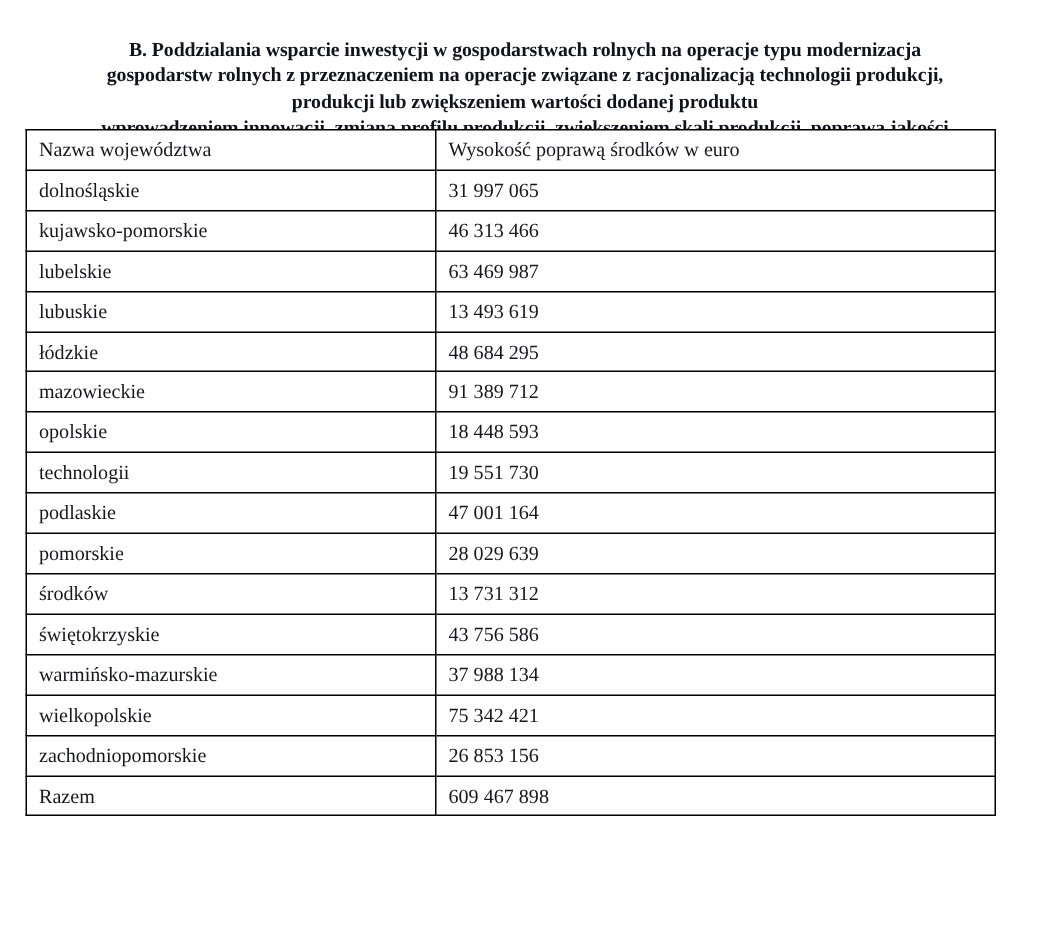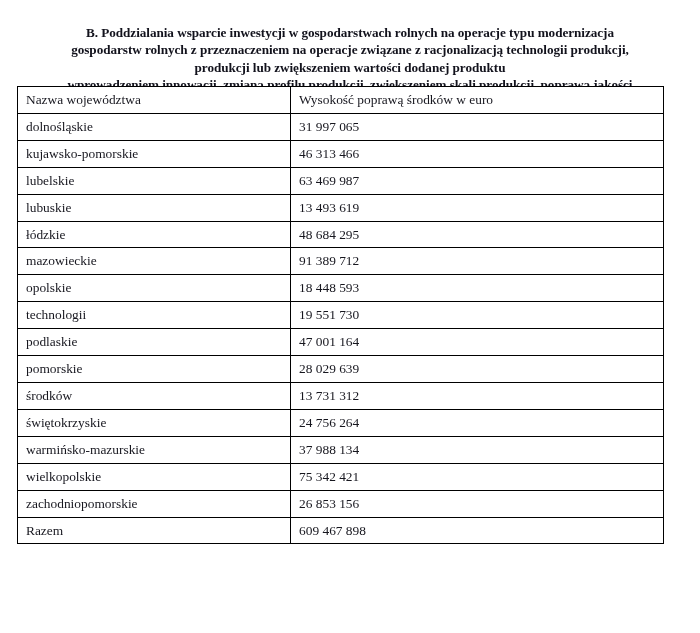--- a/index.html
+++ b/index.html
@@ -131,21 +131,21 @@
           <tr>
             <td>pomorskie</td>
             <td>28 029 639</td>
           </tr>
           <tr>
             <td>środków</td>
             <td>13 731 312</td>
           </tr>
           <tr>
             <td>świętokrzyskie</td>
-            <td>24 756 264</td>
+            <td>43 756 586</td>
           </tr>
           <tr>
             <td>warmińsko-mazurskie</td>
             <td>37 988 134</td>
           </tr>
           <tr>
             <td>wielkopolskie</td>
             <td>75 342 421</td>
           </tr>
           <tr>

